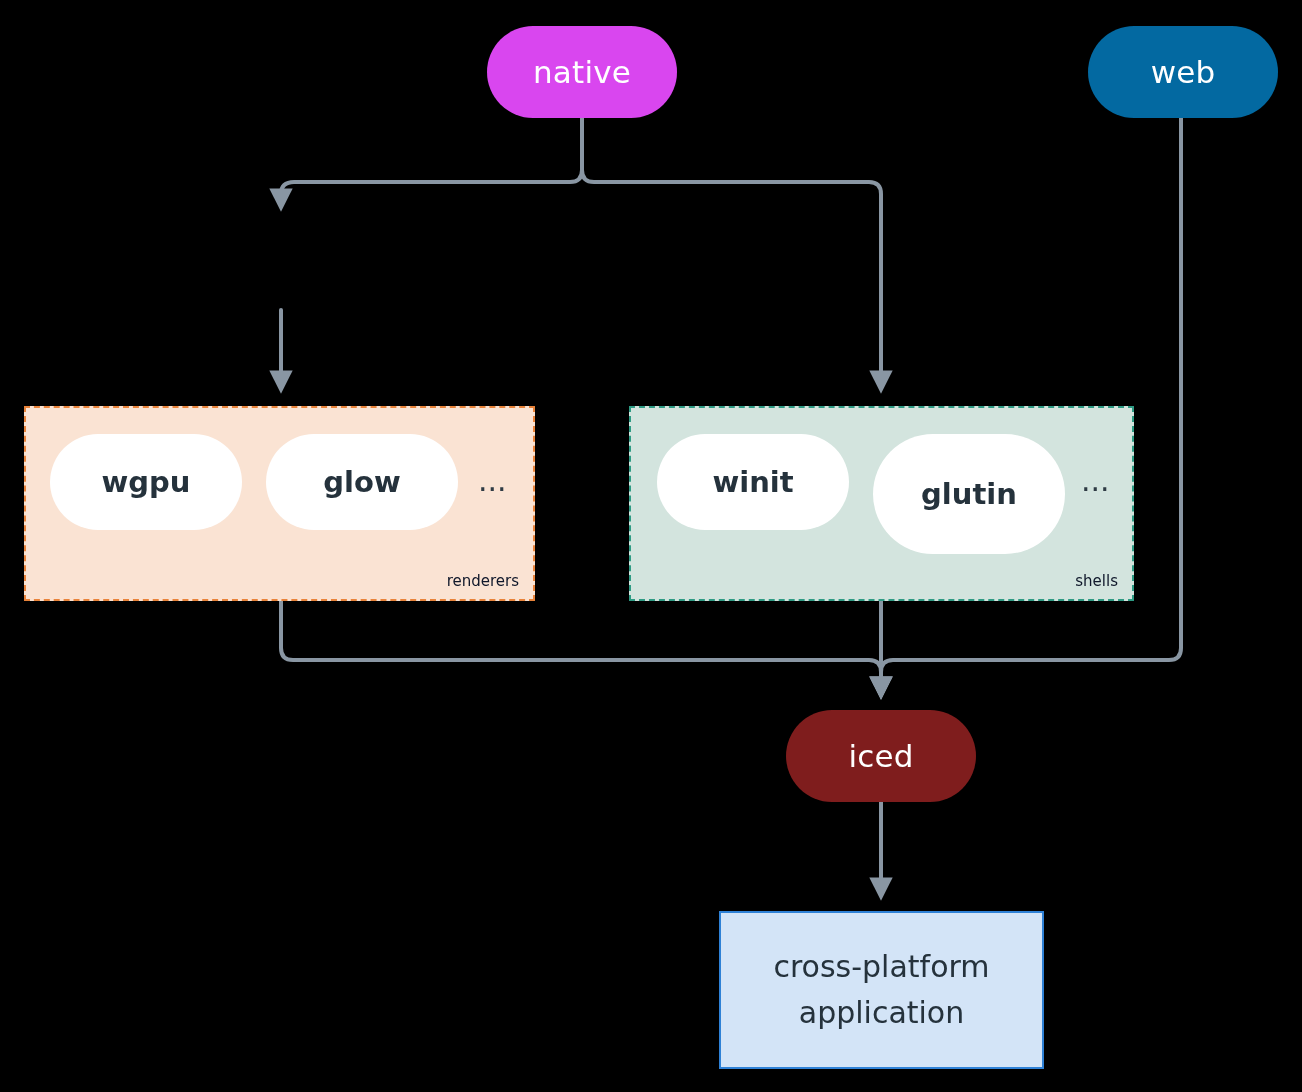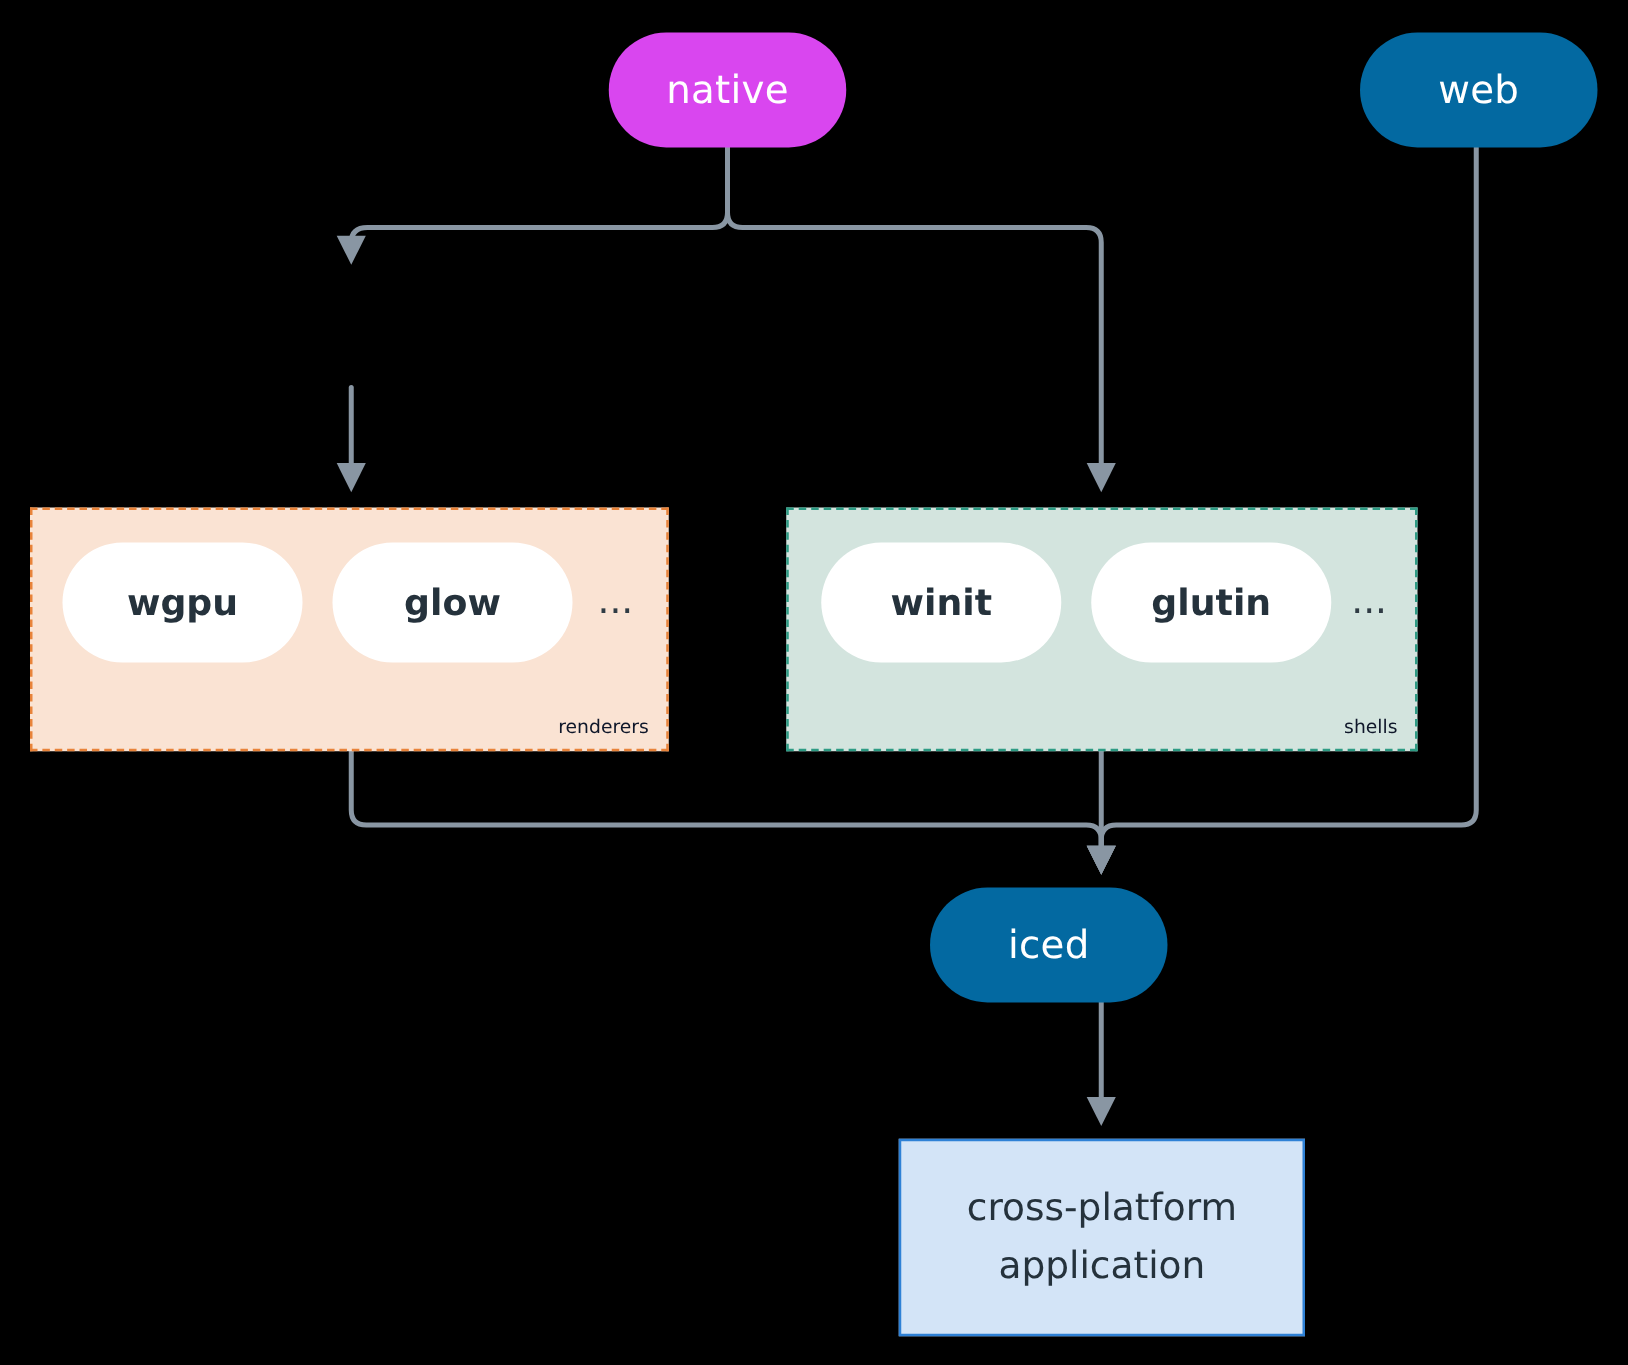--- a/index.html
+++ b/index.html
@@ -37,21 +37,21 @@
     box-sizing: border-box;
     color: #ffffff;
     font-size: 31px;
     letter-spacing: 0.2px;
     line-height: 1;
     white-space: nowrap;
   }
   .pill.native  { left: 487px;  top: 26px;  width: 190px; height: 92px; background: #d946ef; }
   .pill.web     { left: 1088px; top: 26px;  width: 190px; height: 92px; background: #0369a1; }
   .pill.graphics{ left: 188px;  top: 218px; width: 190px; height: 92px; background: #E8833A; }
-  .pill.iced    { left: 744px;  top: 710px; width: 190px; height: 92px; background: #0369a1; }
+  .pill.iced    { left: 786px;  top: 710px; width: 190px; height: 92px; background: #7f1d1d; }
 
   
   .group {
     position: absolute;
     box-sizing: border-box;
     border-width: 2px;
     border-style: dashed;
   }
   .group.renderers {
     left: 24px; top: 406px; width: 511px; height: 195px;
@@ -82,21 +82,21 @@
     border-radius: 999px;
     color: #25323C;
     font-size: 29px;
     line-height: 1;
     white-space: nowrap;
     font-weight: bold;
   }
   .renderers .subpill.a { left: 24px;  top: 26px; width: 192px; height: 96px; }
   .renderers .subpill.b { left: 240px; top: 26px; width: 192px; height: 96px; }
   .shells    .subpill.a { left: 26px;  top: 26px; width: 192px; height: 96px; }
-  .shells    .subpill.b { left: 242px; top: 26px; width: 192px; height: 96px; }
+  .shells    .subpill.b { left: 242px; top: 26px; width: 192px; height: 120px; }
 
   .ellipsis {
     position: absolute;
     top: 58px;
     font-size: 30px;
     color: #2F3B44;
     line-height: 1;
   }
   .renderers .ellipsis { left: 452px; }
   .shells    .ellipsis { left: 450px; }

